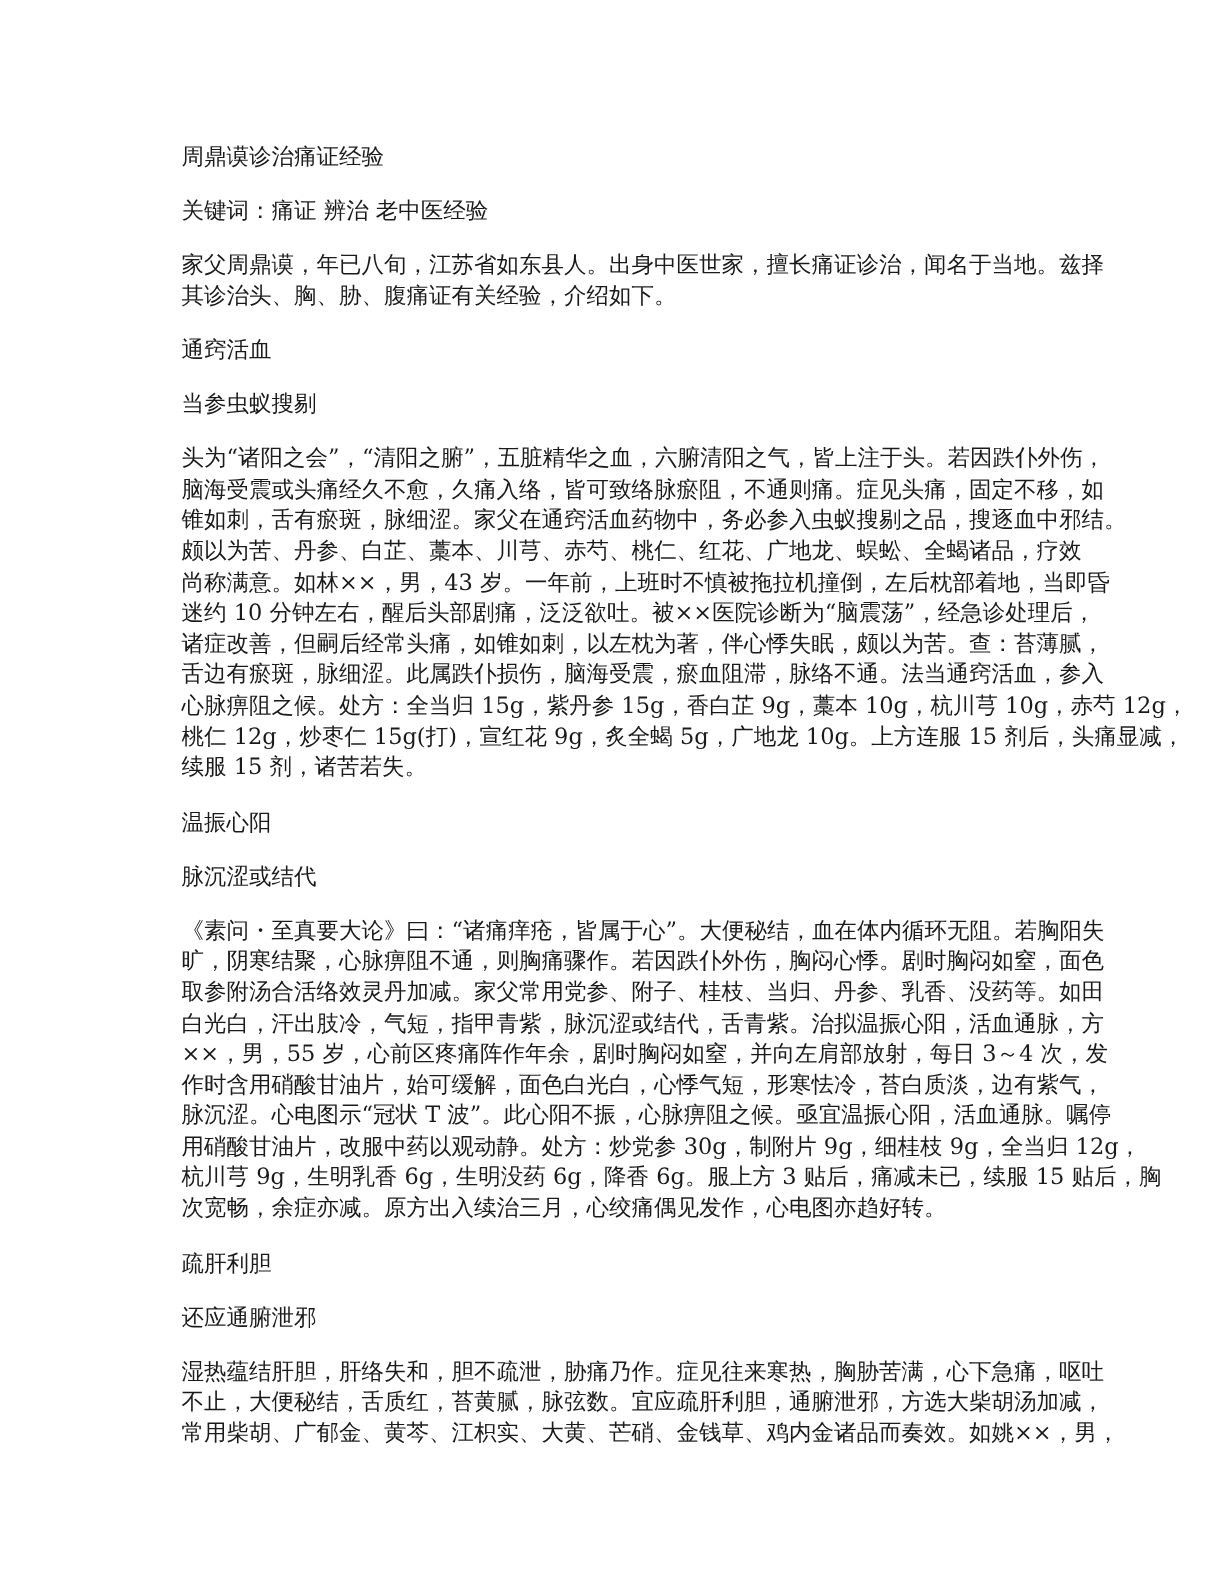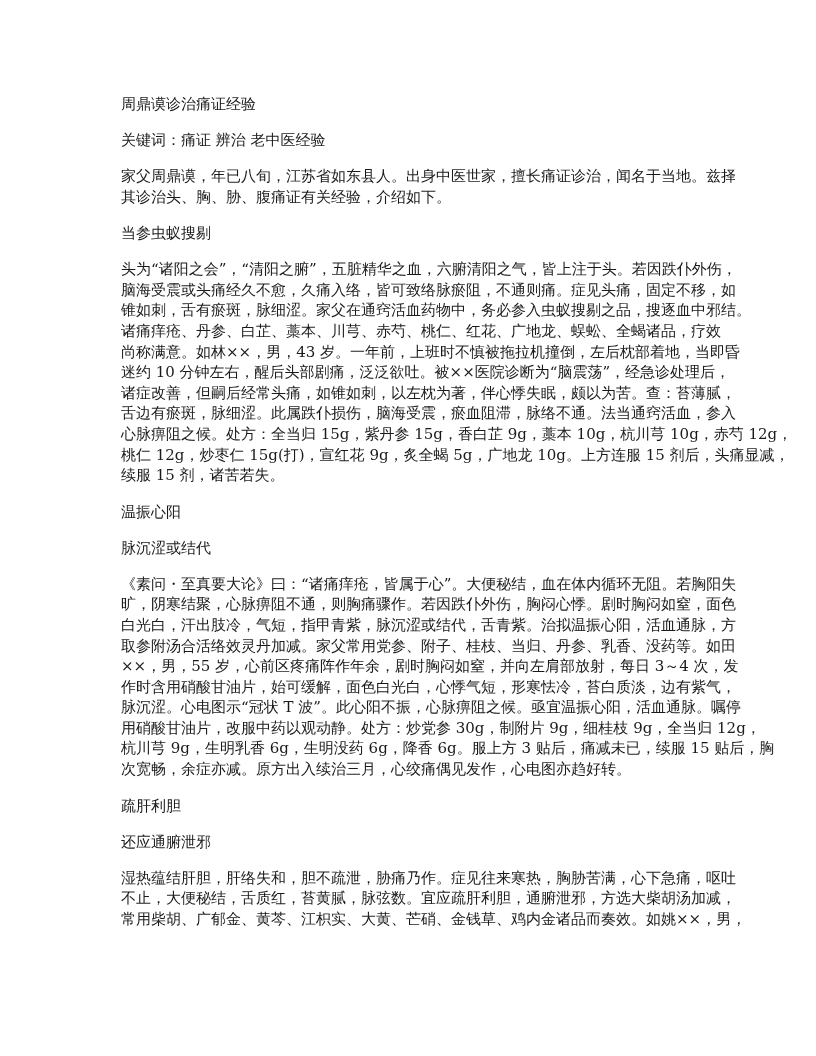--- a/index.html
+++ b/index.html
@@ -23,42 +23,43 @@
 
 <div class="page">
   <div class="block title">周鼎谟诊治痛证经验</div>
   <div class="block keywords">关键词：痛证 辨治 老中医经验</div>
 
   <div class="block">
     <div class="line"> 家父周鼎谟，年已八旬，江苏省如东县人。出身中医世家，擅长痛证诊治，闻名于当地。兹择</div>
     <div class="line">其诊治头、胸、胁、腹痛证有关经验，介绍如下。</div>
   </div>
 
+  <div class="block heading"> 通窍活血</div>
   <div class="block heading"> 当参虫蚁搜剔</div>
   <div class="block">
     <div class="line"> 头为“诸阳之会”，“清阳之腑”，五脏精华之血，六腑清阳之气，皆上注于头。若因跌仆外伤，</div>
     <div class="line">脑海受震或头痛经久不愈，久痛入络，皆可致络脉瘀阻，不通则痛。症见头痛，固定不移，如</div>
     <div class="line">锥如刺，舌有瘀斑，脉细涩。家父在通窍活血药物中，务必参入虫蚁搜剔之品，搜逐血中邪结。</div>
-    <div class="line">诸痛痒疮、丹参、白芷、藁本、川芎、赤芍、桃仁、红花、广地龙、蜈蚣、全蝎诸品，疗效</div>
+    <div class="line">颇以为苦、丹参、白芷、藁本、川芎、赤芍、桃仁、红花、广地龙、蜈蚣、全蝎诸品，疗效</div>
     <div class="line">尚称满意。如林××，男，43 岁。一年前，上班时不慎被拖拉机撞倒，左后枕部着地，当即昏</div>
     <div class="line">迷约 10 分钟左右，醒后头部剧痛，泛泛欲吐。被××医院诊断为“脑震荡”，经急诊处理后，</div>
     <div class="line">诸症改善，但嗣后经常头痛，如锥如刺，以左枕为著，伴心悸失眠，颇以为苦。查：苔薄腻，</div>
     <div class="line">舌边有瘀斑，脉细涩。此属跌仆损伤，脑海受震，瘀血阻滞，脉络不通。法当通窍活血，参入</div>
     <div class="line">心脉痹阻之候。处方：全当归 15g，紫丹参 15g，香白芷 9g，藁本 10g，杭川芎 10g，赤芍 12g，</div>
     <div class="line">桃仁 12g，炒枣仁 15g(打)，宣红花 9g，炙全蝎 5g，广地龙 10g。上方连服 15 剂后，头痛显减，</div>
     <div class="line">续服 15 剂，诸苦若失。</div>
   </div>
 
   <div class="block heading"> 温振心阳</div>
   <div class="block heading"> 脉沉涩或结代</div>
   <div class="block">
     <div class="line"> 《素问・至真要大论》曰：“诸痛痒疮，皆属于心”。大便秘结，血在体内循环无阻。若胸阳失</div>
     <div class="line">旷，阴寒结聚，心脉痹阻不通，则胸痛骤作。若因跌仆外伤，胸闷心悸。剧时胸闷如窒，面色</div>
+    <div class="line">取参附汤合活络效灵丹加减。家父常用党参、附子、桂枝、当归、丹参、乳香、没药等。如田</div>
     <div class="line">白光白，汗出肢冷，气短，指甲青紫，脉沉涩或结代，舌青紫。治拟温振心阳，活血通脉，方</div>
-    <div class="line">取参附汤合活络效灵丹加减。家父常用党参、附子、桂枝、当归、丹参、乳香、没药等。如田</div>
     <div class="line">××，男，55 岁，心前区疼痛阵作年余，剧时胸闷如窒，并向左肩部放射，每日 3～4 次，发</div>
     <div class="line">作时含用硝酸甘油片，始可缓解，面色白光白，心悸气短，形寒怯冷，苔白质淡，边有紫气，</div>
     <div class="line">脉沉涩。心电图示“冠状 T 波”。此心阳不振，心脉痹阻之候。亟宜温振心阳，活血通脉。嘱停</div>
     <div class="line">用硝酸甘油片，改服中药以观动静。处方：炒党参 30g，制附片 9g，细桂枝 9g，全当归 12g，</div>
     <div class="line">杭川芎 9g，生明乳香 6g，生明没药 6g，降香 6g。服上方 3 贴后，痛减未已，续服 15 贴后，胸</div>
     <div class="line">次宽畅，余症亦减。原方出入续治三月，心绞痛偶见发作，心电图亦趋好转。</div>
   </div>
 
   <div class="block heading"> 疏肝利胆</div>
   <div class="block heading"> 还应通腑泄邪</div>

